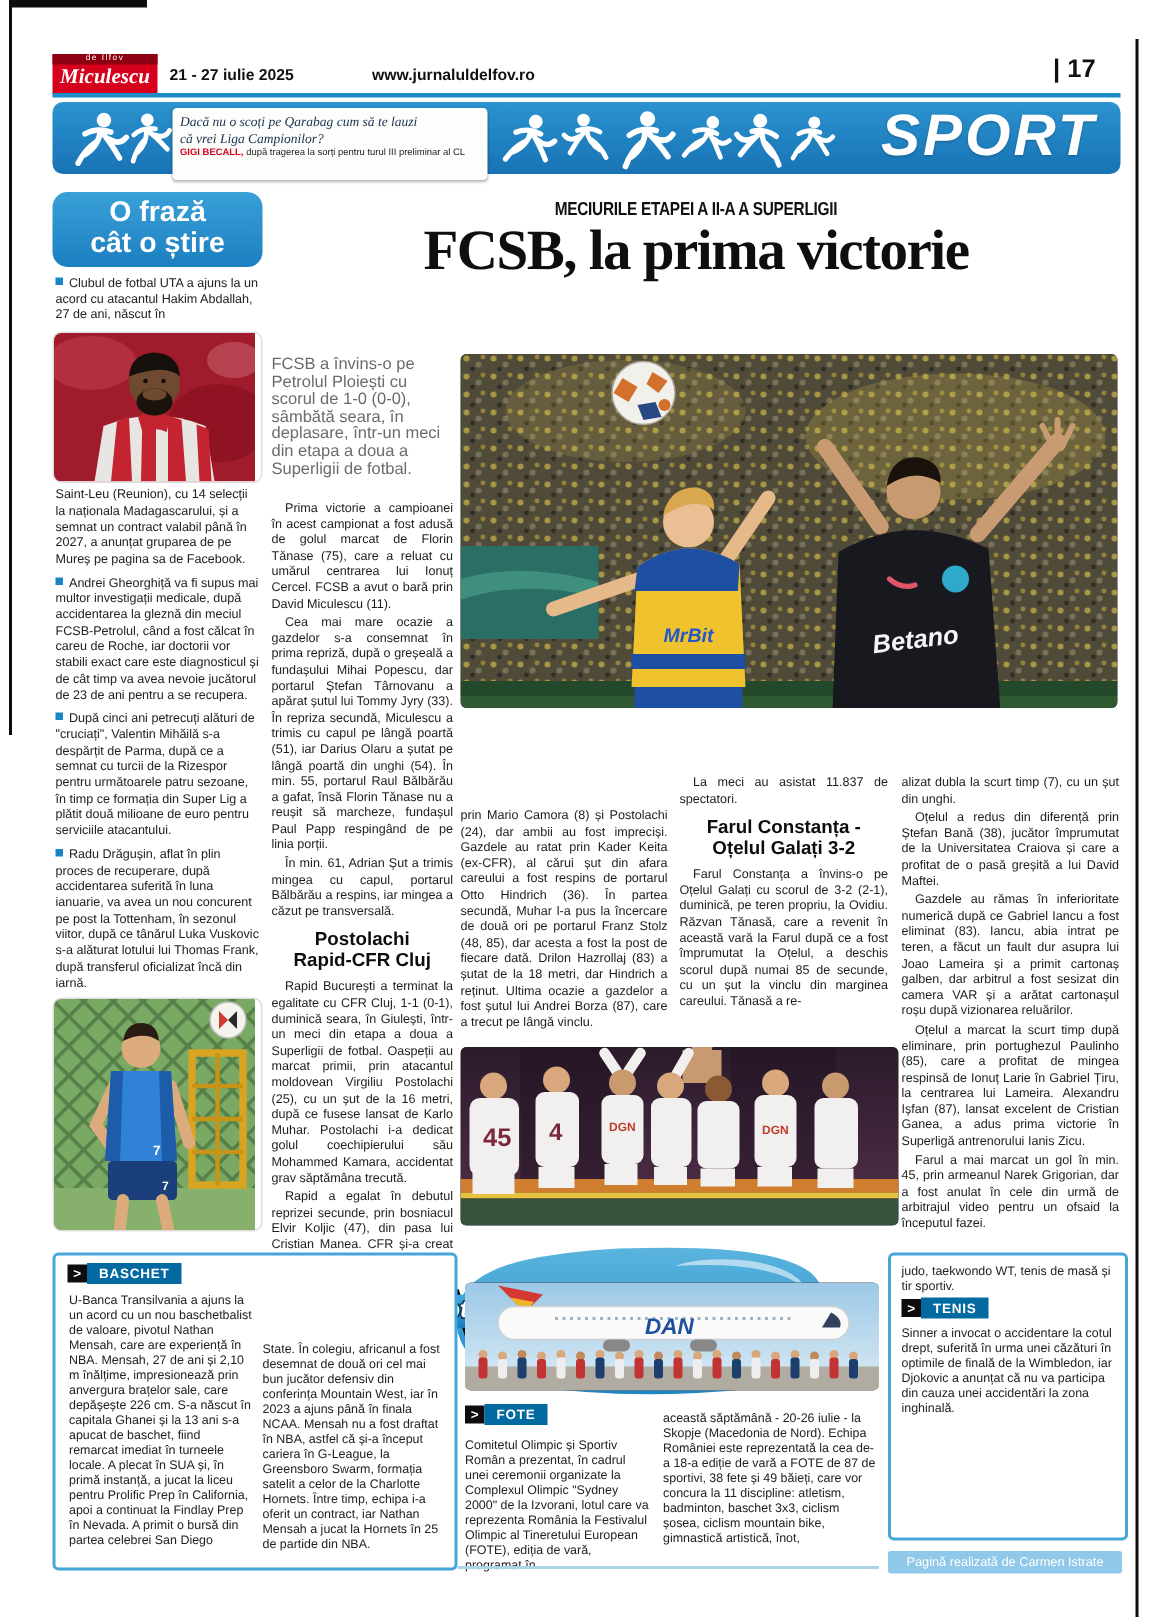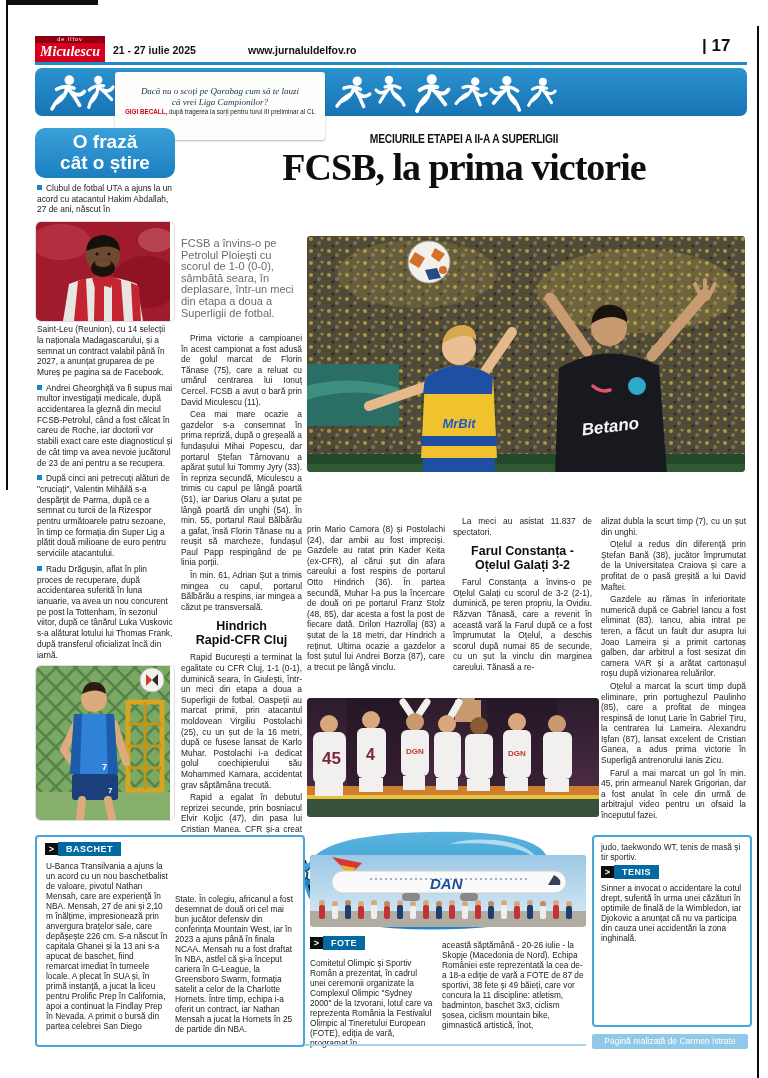--- a/index.html
+++ b/index.html
@@ -13,21 +13,21 @@
   .logo .main{color:#fff;font-family:"Liberation Serif",serif;font-style:italic;font-weight:bold;
               font-size:14px;line-height:18px;}
   .mast-date,.mast-site{font-size:10.5px;font-weight:bold;color:#111;}
   .pageno{font-size:17px;font-weight:bold;color:#111;}
   .blue-rule{background:#1b8bca;}
   
   .banner{background:linear-gradient(180deg,#2b93cf,#1873b4);border-radius:7px;}
   .sport-title{color:#fff;font-size:39px;font-weight:900;font-style:italic;letter-spacing:2px;
                font-family:"Liberation Sans",sans-serif;text-shadow:0 1px 2px rgba(0,0,0,.25);}
   .speech{background:#fdfdfb;border-radius:3px;box-shadow:0 1px 2px rgba(0,0,0,.3);
-          text-align:center;padding:14px 5px;}
+          text-align:left;padding:4px 5px;}
   .speech .q{font-family:"Liberation Serif",serif;font-style:italic;font-size:9px;line-height:11px;color:#16304e;}
   .speech .a{font-size:6.3px;line-height:8px;color:#222;}
   .speech .a b{color:#d6001c;}
   
   .sidebar{left:35px;top:128px;width:140px;}
   .sb-title{background:linear-gradient(180deg,#3aa0d8,#1b7fc0);border-radius:10px;color:#fff;
             font-weight:bold;font-size:19px;line-height:21px;text-align:center;padding:3px 18px 5px;}
   .sb-para{font-size:8.4px;line-height:10.7px;margin:5px 2px 0;color:#222;}
   .bullet{display:inline-block;width:5px;height:5px;background:#1b84c6;margin-right:4px;vertical-align:1px;}
   .ph-frame{border:1px solid #ddd;border-radius:6px;overflow:hidden;margin:6px 0 2px;background:#fff;}
@@ -94,20 +94,21 @@
       <use href="#ath" transform="translate(396,27) scale(1.2) rotate(-6)"></use>
       <use href="#ath" transform="translate(436,26) scale(1.0) rotate(10)"></use>
       <use href="#ath" transform="translate(472,27) scale(1.1) scale(-1,1) rotate(-8)"></use>
       <use href="#ath" transform="translate(506,26) scale(0.95)"></use>
     </svg>
     <div class="abs speech" style="left:80px;top:4px;width:200px;height:40px;">
       <div class="q">Dacă nu o scoți pe Qarabag cum să te lauzi</div>
       <div class="q">că vrei Liga Campionilor?</div>
       <div class="a"><b>GIGI BECALL,</b><span> după tragerea la sorți pentru turul III preliminar al CL</span></div>
     </div>
+    <div class="abs sport-title" style="right:16px;top:1px;">SPORT</div>
   </div>
 
   <div class="abs sidebar">
     <div class="sb-title">
       <div>O frază</div>
       <div>cât o știre</div>
     </div>
     <p class="sb-para"><span class="bullet"></span><span>Clubul de fotbal UTA a ajuns la un acord cu atacantul Hakim Abdallah, 27 de ani, născut în</span></p>
     <div class="ph-frame" style="height:99px;">
       <svg width="134" height="99" viewBox="0 0 134 99">
@@ -170,21 +171,21 @@
       <div>FCSB, la prima victorie</div>
     </div>
   </div>
 
   <div class="abs lead" style="left:181px;top:238px;width:118px;">FCSB a învins-o pe Petrolul Ploiești cu scorul de 1-0 (0-0), sâmbătă seara, în deplasare, într-un meci din etapa a doua a Superligii de fotbal.</div>
   <div class="abs bt" style="left:181px;top:333px;width:121px;">
     <p class="ind">Prima victorie a campioanei în acest campionat a fost adusă de golul marcat de Florin Tănase (75), care a reluat cu umărul centrarea lui Ionuț Cercel. FCSB a avut o bară prin David Miculescu (11).</p>
     <p class="ind">Cea mai mare ocazie a gazdelor s-a consemnat în prima repriză, după o greșeală a fundașului Mihai Popescu, dar portarul Ștefan Târnovanu a apărat șutul lui Tommy Jyry (33). În repriza secundă, Miculescu a trimis cu capul pe lângă poartă (51), iar Darius Olaru a șutat pe lângă poartă din unghi (54). În min. 55, portarul Raul Bălbărău a gafat, însă Florin Tănase nu a reușit să marcheze, fundașul Paul Papp respingând de pe linia porții.</p>
     <p class="ind">În min. 61, Adrian Șut a trimis mingea cu capul, portarul Bălbărău a respins, iar mingea a căzut pe transversală.</p>
     <div class="subhead">
-      <div>Hindrich</div>
+      <div>Postolachi</div>
       <div>Rapid-CFR Cluj</div>
     </div>
     <p class="ind">Rapid București a terminat la egalitate cu CFR Cluj, 1-1 (0-1), duminică seara, în Giulești, într-un meci din etapa a doua a Superligii de fotbal. Oaspeții au marcat primii, prin atacantul moldovean Virgiliu Postolachi (25), cu un șut de la 16 metri, după ce fusese lansat de Karlo Muhar. Postolachi i-a dedicat golul coechipierului său Mohammed Kamara, accidentat grav săptămâna trecută.</p>
     <p class="ind">Rapid a egalat în debutul reprizei secunde, prin bosniacul Elvir Koljic (47), din pasa lui Cristian Manea. CFR și-a creat ocazii de gol în prima repriză</p>
   </div>
 
   <div class="abs photo-box" style="left:307px;top:236px;width:438px;height:236px;">
     <svg width="438" height="276" viewBox="0 0 438 276">
       <defs>
         <pattern id="crowdp" width="18" height="12" patternUnits="userSpaceOnUse">
@@ -230,21 +231,21 @@
 
       <circle cx="122" cy="26" r="21" fill="#f2f0ea" stroke="#9a9documenta" stroke-width="0"></circle>
       <circle cx="122" cy="26" r="21" fill="none" stroke="#a9a49a" stroke-width="1"></circle>
       <path d="M108 16 L118 22 L112 32 L102 26 Z" fill="#d2702c"></path>
       <path d="M128 12 L138 18 L132 26 L124 20 Z" fill="#d2702c"></path>
       <path d="M118 34 L130 32 L134 42 L122 44 Z" fill="#274a84"></path>
       <circle cx="136" cy="34" r="4" fill="#d2702c"></circle>
     </svg>
   </div>
 
-  <div class="abs bt" style="left:307px;top:524px;width:138px;">
+  <div class="abs bt" style="left:307px;top:538px;width:138px;">
     <p>prin Mario Camora (8) și Postolachi (24), dar ambii au fost impreciși. Gazdele au ratat prin Kader Keita (ex-CFR), al cărui șut din afara careului a fost respins de portarul Otto Hindrich (36). În partea secundă, Muhar l-a pus la încercare de două ori pe portarul Franz Stolz (48, 85), dar acesta a fost la post de fiecare dată. Drilon Hazrollaj (83) a șutat de la 18 metri, dar Hindrich a reținut. Ultima ocazie a gazdelor a fost șutul lui Andrei Borza (87), care a trecut pe lângă vinclu.</p>
   </div>
   <div class="abs bt" style="left:453px;top:516px;width:139px;">
     <p class="ind">La meci au asistat 11.837 de spectatori.</p>
     <div class="subhead">
       <div>Farul Constanța -</div>
       <div>Oțelul Galați 3-2</div>
     </div>
     <p class="ind">Farul Constanța a învins-o pe Oțelul Galați cu scorul de 3-2 (2-1), duminică, pe teren propriu, la Ovidiu. Răzvan Tănasă, care a revenit în această vară la Farul după ce a fost împrumutat la Oțelul, a deschis scorul după numai 85 de secunde, cu un șut la vinclu din marginea careului. Tănasă a re-</p>
   </div>

